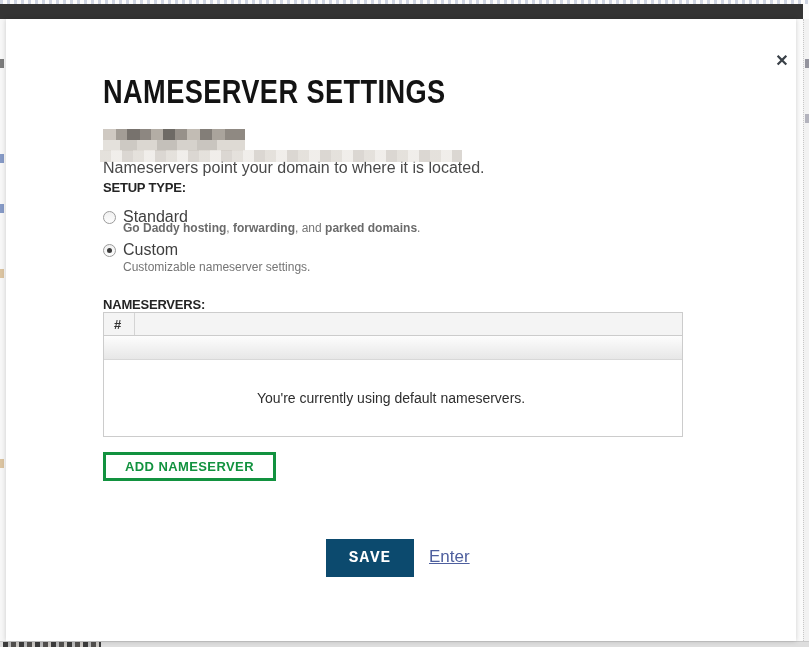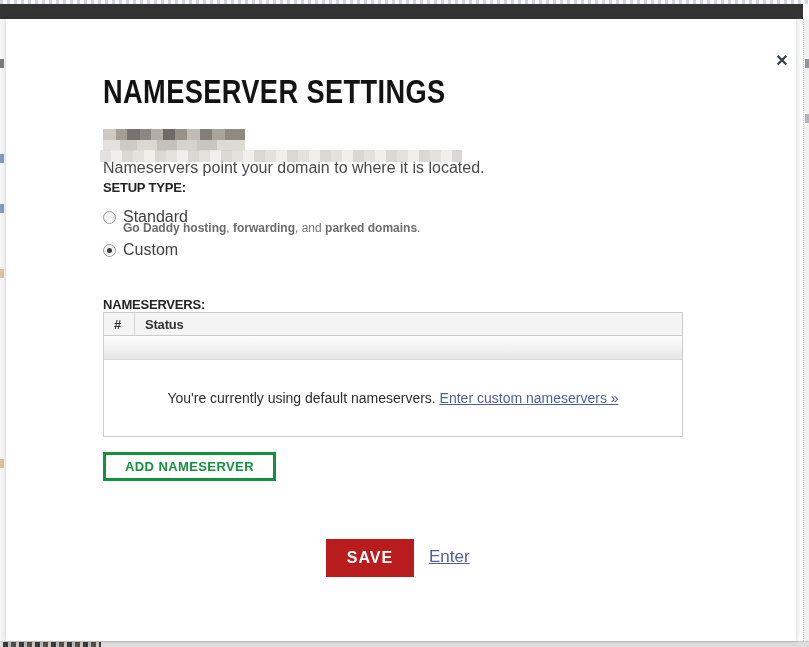--- a/index.html
+++ b/index.html
@@ -132,22 +132,22 @@
     position:absolute; left:97px; top:433px; width:173px; height:29px;
     background:#ffffff; border:3px solid #12923f; color:#12923f;
     font-family:"Liberation Sans", sans-serif;
     font-size:13px; font-weight:bold; letter-spacing:.4px;
     display:flex; align-items:center; justify-content:center; cursor:pointer;
   }
 
   .footer { position:absolute; left:0; top:520px; width:790px; }
   .save-btn {
     position:absolute; left:320px; top:0; width:88px; height:38px;
-    background:#b91c1c; color:#ffffff; border:none;
-    font-family:Liberation Sans, sans-serif;
+    background:#0c4a6e; color:#ffffff; border:none;
+    font-family:Liberation Mono, monospace;
     font-size:16px; font-weight:bold; letter-spacing:1px;
   }
   .cancel-link {
     position:absolute; left:423px; top:8px;
     font-size:17px; color:#4e5f9e; text-decoration:underline; cursor:pointer;
   }
 </style>
 </head>
 <body>
 
@@ -188,32 +188,31 @@
     <div class="radio-row radio-standard">
       <span class="radio"></span>
       <span class="radio-label">Standard</span>
     </div>
     <div class="radio-desc radio-desc-standard"><span style="font-weight: bold;">Go Daddy hosting</span><span style="font-weight: normal; color: rgb(117, 117, 117);">, </span><span style="font-weight: bold;">forwarding</span><span style="font-weight: normal; color: rgb(117, 117, 117);">, and </span><span style="font-weight: bold;">parked domains</span><span style="font-weight: normal; color: rgb(117, 117, 117);">.</span></div>
 
     <div class="radio-row radio-custom">
       <span class="radio selected"></span>
       <span class="radio-label">Custom</span>
     </div>
+    <div class="radio-desc radio-desc-custom">Customizable nameserver settings.</div>
 
     <div class="section-label nameservers-label">NAMESERVERS:</div>
 
     <div class="ns-table">
       <div class="ns-header">
         <div class="cell cell-num">#</div>
-        <div class="cell cell-status">Status</div>
       </div>
       <div class="ns-empty-row"></div>
       <div class="ns-message">
         <span>You're currently using default nameservers. </span>
-        <a>Enter custom nameservers »</a>
       </div>
     </div>
 
     <button class="add-ns-btn">ADD NAMESERVER</button>
 
     <div class="footer">
       <button class="save-btn">SAVE</button>
       <a class="cancel-link">Enter</a>
     </div>
 

